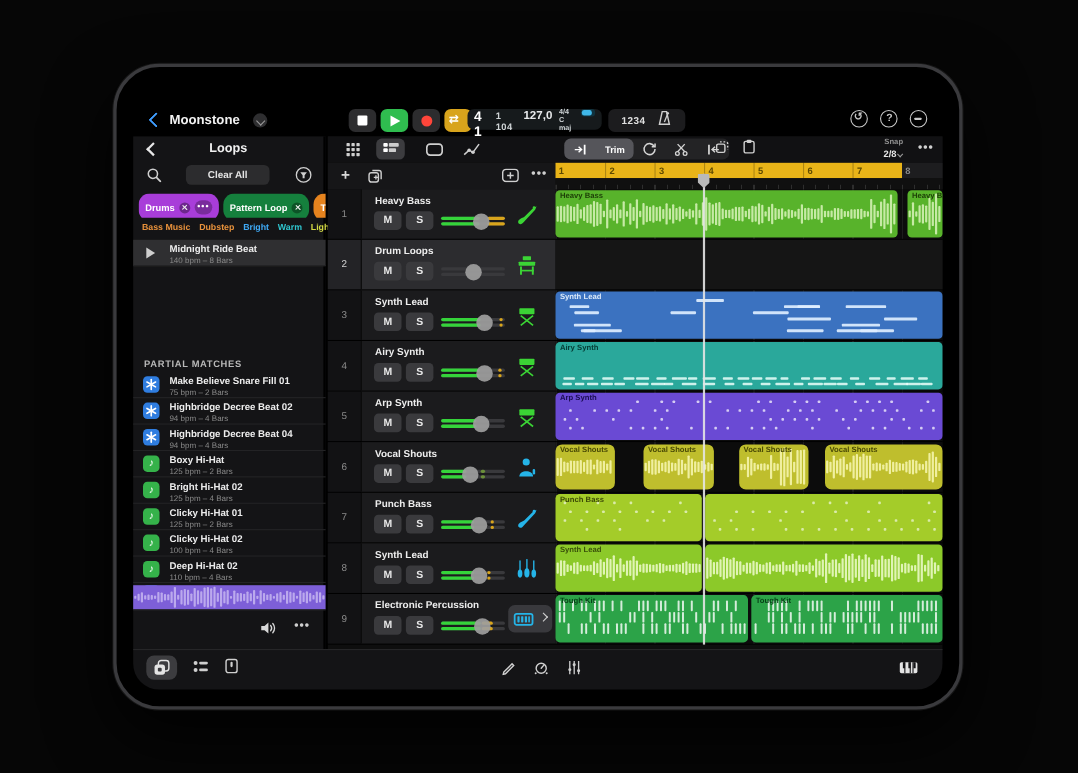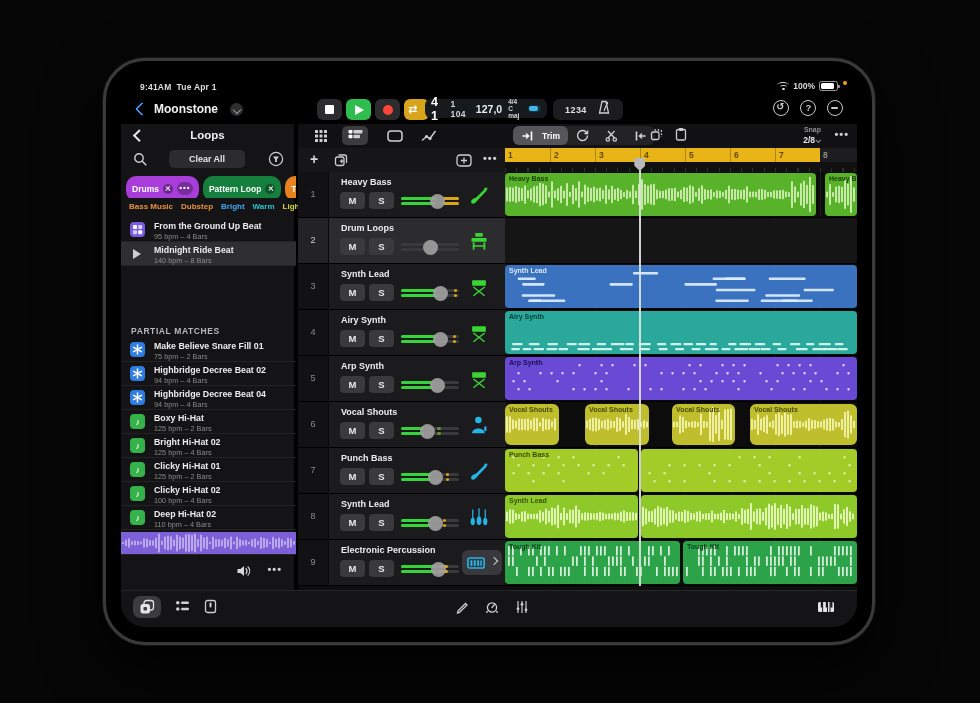--- a/index.html
+++ b/index.html
@@ -36,21 +36,21 @@
   .title-chev:before{content:"";position:absolute;left:3.5px;top:3.5px;width:5px;height:5px;border-left:1.6px solid #9a9a9a;border-bottom:1.6px solid #9a9a9a;transform:rotate(-45deg);}
   .transport{position:absolute;left:196px;top:3px;display:flex;gap:4px;}
   .tpbtn{width:25px;height:21px;border-radius:6px;background:#2c2c2e;position:relative;}
   .tpbtn.play{background:#2fbd4f;}
   .tpbtn.cycle{background:#d8a41c;}
   .glyph-stop{position:absolute;left:8px;top:6px;width:9px;height:9px;background:#fff;border-radius:1px;}
   .glyph-play{position:absolute;left:9px;top:5.5px;width:0;height:0;border-left:9px solid #fff;border-top:5px solid transparent;border-bottom:5px solid transparent;}
   .glyph-rec{position:absolute;left:7.5px;top:5.5px;width:10px;height:10px;border-radius:50%;background:#ff453a;}
   .glyph-cycle{position:absolute;left:4px;top:4px;color:#fff;font-size:11px;font-weight:bold;line-height:13px;}
   .glyph-cycle:before{content:"\21C4";}
-  .lcd{position:absolute;left:304px;top:3px;width:122px;height:19px;background:#161a1c;border-radius:6px;display:flex;align-items:center;padding:0 6px;gap:4px;}
+  .lcd{position:absolute;left:304px;top:3px;width:122px;height:19px;background:#161a1c;border-radius:6px;display:flex;align-items:flex-start;padding:0 6px;gap:4px;}
   .lcd .big{font-size:12.5px;font-weight:bold;color:#fff;letter-spacing:.5px;}
   .lcd .sub{font-size:8.5px;font-weight:bold;color:#cfd4d6;margin-top:1px;letter-spacing:.4px;}
   .lcd .tempo{font-size:10.5px;font-weight:bold;color:#e8eaec;margin-left:2px;}
   .lcd .sig{display:flex;flex-direction:column;line-height:7px;margin-left:2px;}
   .lcd .sig b{font-size:6.5px;color:#cfd4d6;font-weight:bold;}
   .lcd-meter{width:16px;height:7px;border-radius:3px;background:#10323e;position:relative;overflow:hidden;margin-left:1px;}
   .lcd-meter i{position:absolute;left:1px;top:1px;bottom:1px;width:9px;background:#3fb7e8;border-radius:2px;}
   .countin{position:absolute;left:432px;top:3px;width:70px;height:21px;background:#1c1c1e;border-radius:6px;display:flex;align-items:center;justify-content:space-around;padding:0 7px;}
   .countin .num{font-size:9px;font-weight:bold;color:#e0e0e0;letter-spacing:.4px;}
   .tb-right{position:absolute;right:14px;top:4px;display:flex;gap:11px;}
@@ -97,21 +97,21 @@
   .sb-foot{position:absolute;left:0;top:430px;width:175px;height:36px;border-top:1px solid #232325;}
   .speaker{position:absolute;right:44px;top:9px;color:#d8d8d8;}
   .sb-foot .dots{position:absolute;right:14px;top:8px;color:#cfcfcf;font-size:11px;font-weight:bold;letter-spacing:1px;}
 
   
   .edittb{position:absolute;left:0;top:0;width:559px;height:24px;background:#111113;}
   .viewicons{position:absolute;left:10px;top:2px;display:flex;gap:8px;}
   .vbtn{width:26px;height:19px;border-radius:5px;position:relative;color:#cfcfcf;display:flex;align-items:center;justify-content:center;}
   .vbtn.sel{background:#3c3c3f;color:#fff;}
   .toolgroup{position:absolute;left:215px;top:2px;height:19px;display:flex;background:#232325;border-radius:6px;align-items:center;}
-  .tgseg{height:19px;display:flex;align-items:center;justify-content:center;padding:0 8px;color:#d4d4d4;gap:8px;}
+  .tgseg{height:19px;display:flex;align-items:center;justify-content:center;padding:0 8px;color:#d4d4d4;gap:16px;}
   .tgseg.sel{background:#55555a;border-radius:6px;color:#fff;}
   .tgseg .tglabel{font-size:8.5px;font-weight:bold;}
   .cpicons{position:absolute;left:352px;top:2px;display:flex;gap:12px;color:#cfcfcf;align-items:center;height:19px;}
   .snapblk{position:absolute;right:36px;top:1px;text-align:right;line-height:10px;}
   .snapblk .s1{font-size:7px;color:#8f8f8f;font-weight:bold;}
   .snapblk .s2{font-size:8.5px;color:#e8e8e8;font-weight:bold;}
   .snap-chev{display:inline-block;width:4px;height:4px;border-left:1.3px solid #9a9a9a;border-bottom:1.3px solid #9a9a9a;transform:rotate(-45deg) translateY(-1px);margin-left:2px;}
   .etb-more{position:absolute;right:8px;top:4px;color:#d0d0d0;font-size:11px;font-weight:bold;letter-spacing:1px;}
 
   
@@ -181,35 +181,20 @@
   .icn{color:#cfcfcf;}
 
   .glyph-dots:before{content:"\2022\2022\2022";letter-spacing:1px;}
 </style>
 </head>
 <body>
 
 <div class="device">
 <div class="screen">
 
-  <div class="statusbar">
-    <div class="sb-left"><span>9:41AM</span>&nbsp;&nbsp;<span>Tue Apr 1</span></div>
-    <div class="sb-right">
-      <span class="wifi">
-            <i class="w1"></i>
-            <i class="w2"></i>
-            <i class="w3"></i>
-          </span>
-      <span>100%</span>
-      <span class="battery">
-            <i></i>
-          </span>
-      <span class="micdot"></span>
-    </div>
-  </div>
 
   <div class="maintb">
     <span class="backchev"></span>
     <span class="projtitle">Moonstone</span>
     <span class="title-chev"></span>
 
     <div class="transport">
       <span class="tpbtn">
             <i class="glyph-stop"></i>
           </span>
@@ -295,32 +280,20 @@
 
       <div class="tagrow">
         <span style="color:#e8923c">Bass Music</span>
         <span style="color:#e8923c">Dubstep</span>
         <span style="color:#3fa9f5">Bright</span>
         <span style="color:#2fc4cd">Warm</span>
         <span style="color:#d3d944">Light</span>
       </div>
 
       <div class="sb-list">
-        <div class="litem">
-          <span class="licon" style="background:#7a5ce0">
-                <svg width="15" height="15" viewBox="0 0 15 15">
-                  <rect x="3" y="3" width="4" height="4" rx="1" fill="#fff"></rect>
-                  <rect x="8.2" y="3" width="4" height="4" rx="1" fill="#fff" opacity=".7"></rect>
-                  <rect x="3" y="8.2" width="4" height="4" rx="1" fill="#fff" opacity=".7"></rect>
-                  <rect x="8.2" y="8.2" width="4" height="4" rx="1" fill="#fff"></rect>
-                </svg>
-              </span>
-          <div class="lname">From the Ground Up Beat</div>
-              <div class="lmeta">95 bpm – 4 Bars</div>
-        </div>
         <div class="litem sel">
           <span class="playtri"></span>
           <div class="lname">Midnight Ride Beat</div>
               <div class="lmeta">140 bpm – 8 Bars</div>
         </div>
       </div>
 
       <div class="partialhdr">PARTIAL MATCHES</div>
 
       <div class="sb-list2">

